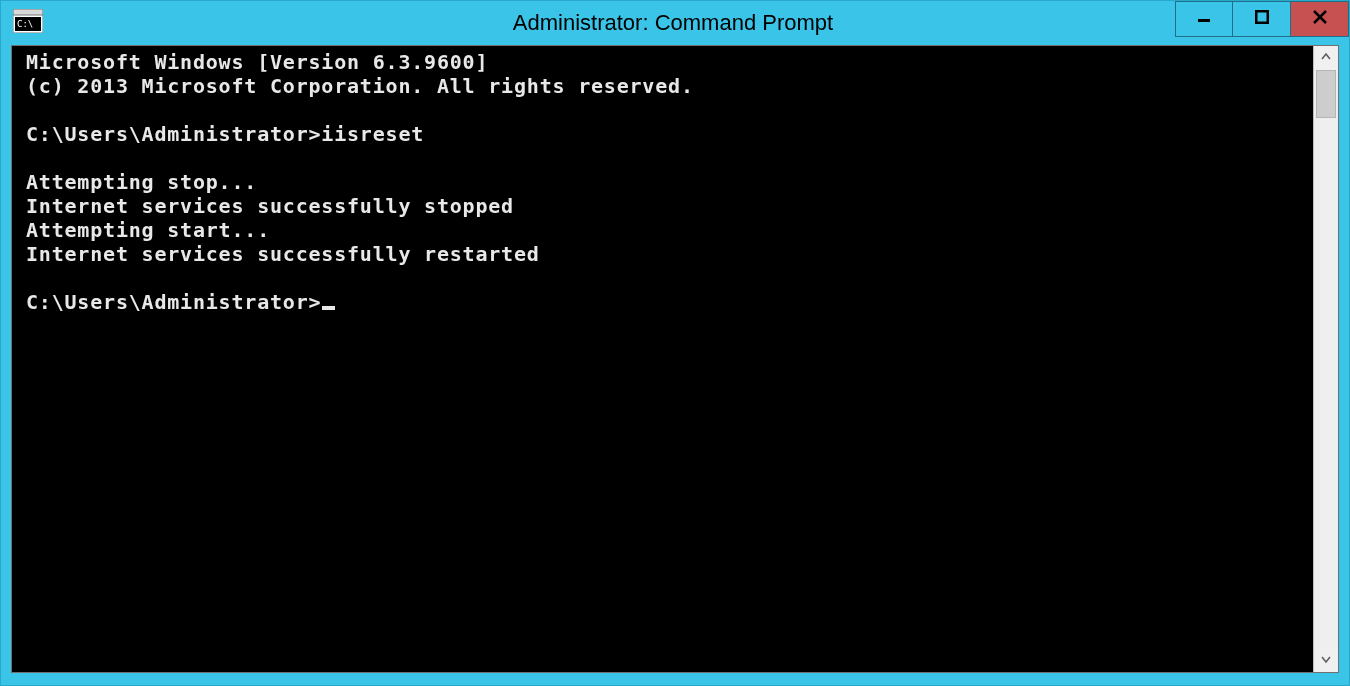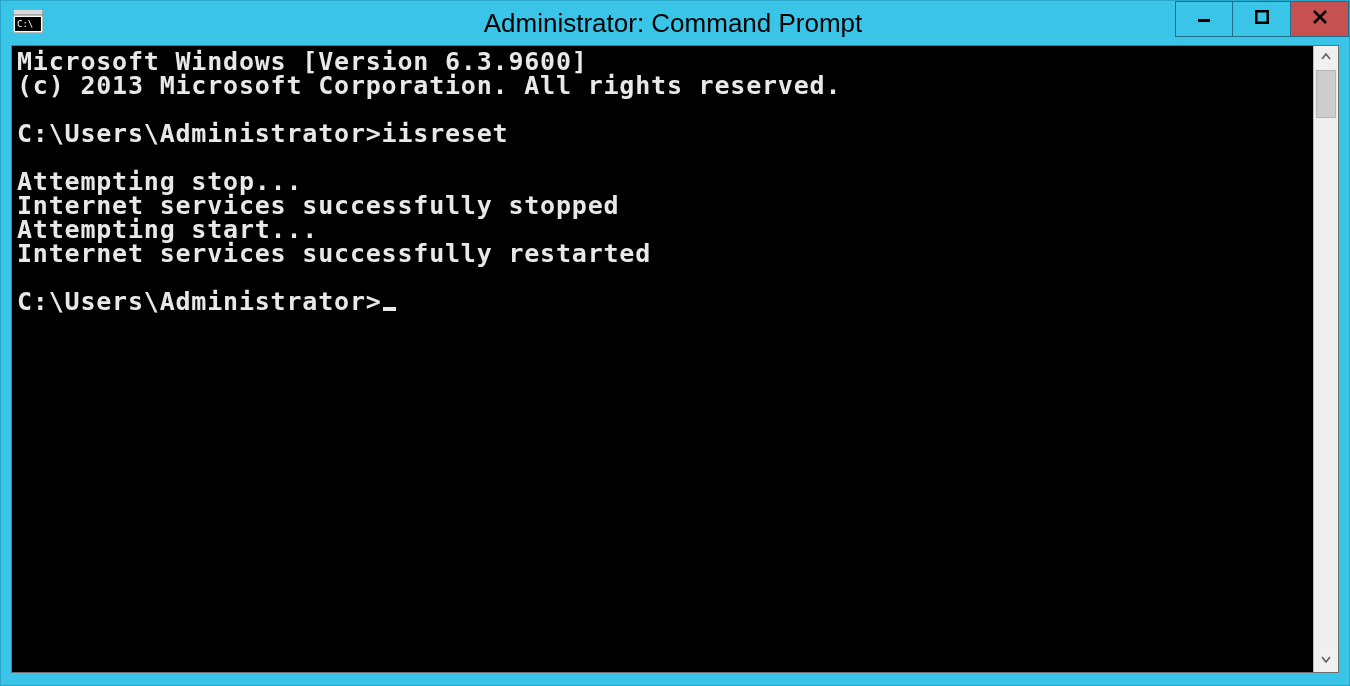--- a/index.html
+++ b/index.html
@@ -32,21 +32,21 @@
     left: 12px;
     top: 8px;
     width: 30px;
     height: 24px;
   }
   .title-text {
     position: absolute;
     left: 0;
     right: 4px;
     text-align: center;
-    font-size: 26px;
+    font-size: 22px;
     color: #000;
     pointer-events: none;
   }
   .caption-buttons {
     position: absolute;
     right: 0;
     top: 0;
     display: flex;
     height: 36px;
   }
@@ -72,24 +72,24 @@
   .client {
     flex: 1 1 auto;
     margin: 0 10px 12px 10px;
     display: flex;
     background: #000;
     border: 1px solid #6f6f6f;
     box-sizing: border-box;
   }
   .terminal-text {
     flex: 1 1 auto;
-    padding: 4px 5px;
+    padding: 4px 14px;
     color: #e8e8e8;
     font-family: "Terminal", "Lucida Console", Consolas, monospace;
-    font-size: 25px;
+    font-size: 20px;
     line-height: 24px;
     letter-spacing: 0.8px;
     font-weight: bold;
     white-space: pre;
     overflow: hidden;
   }
   .cursor {
     display: inline-block;
     width: 13px;
     height: 4px;

